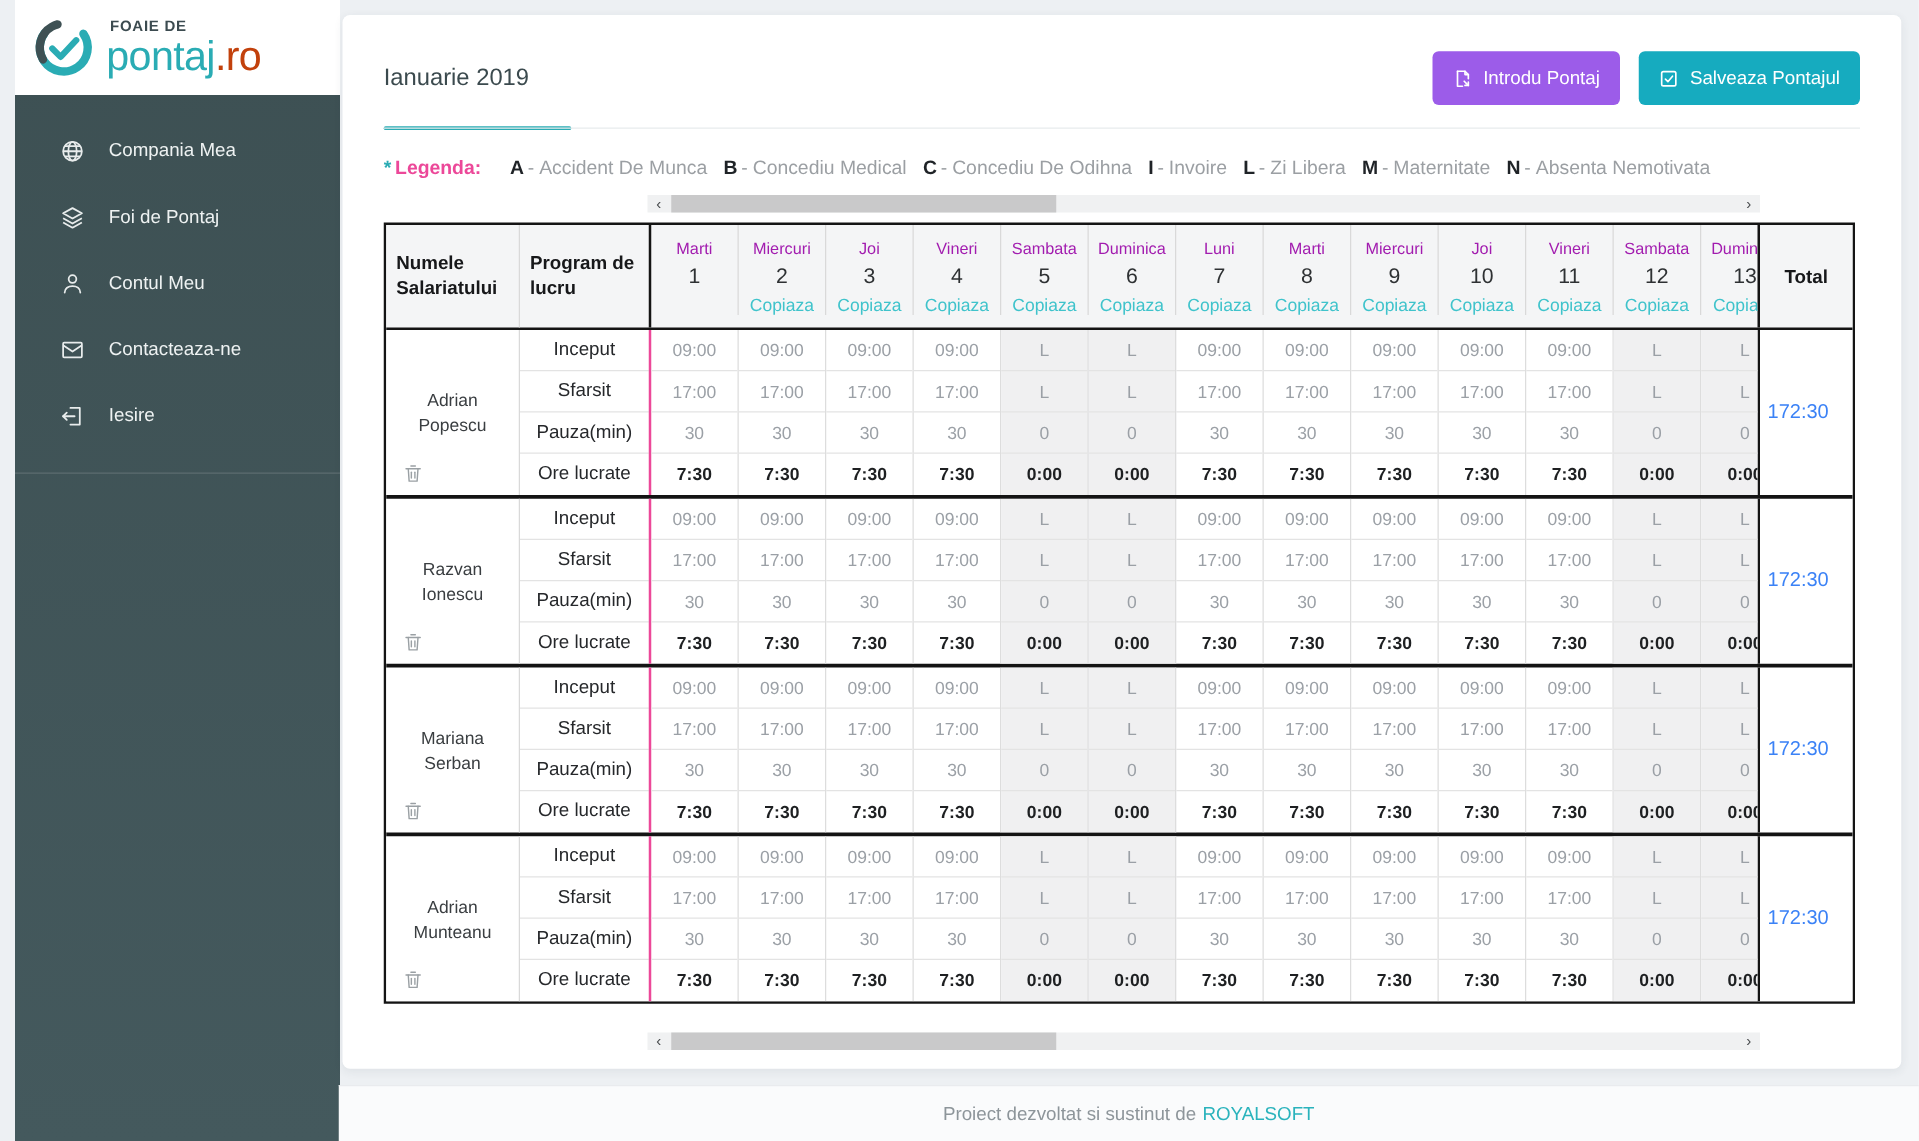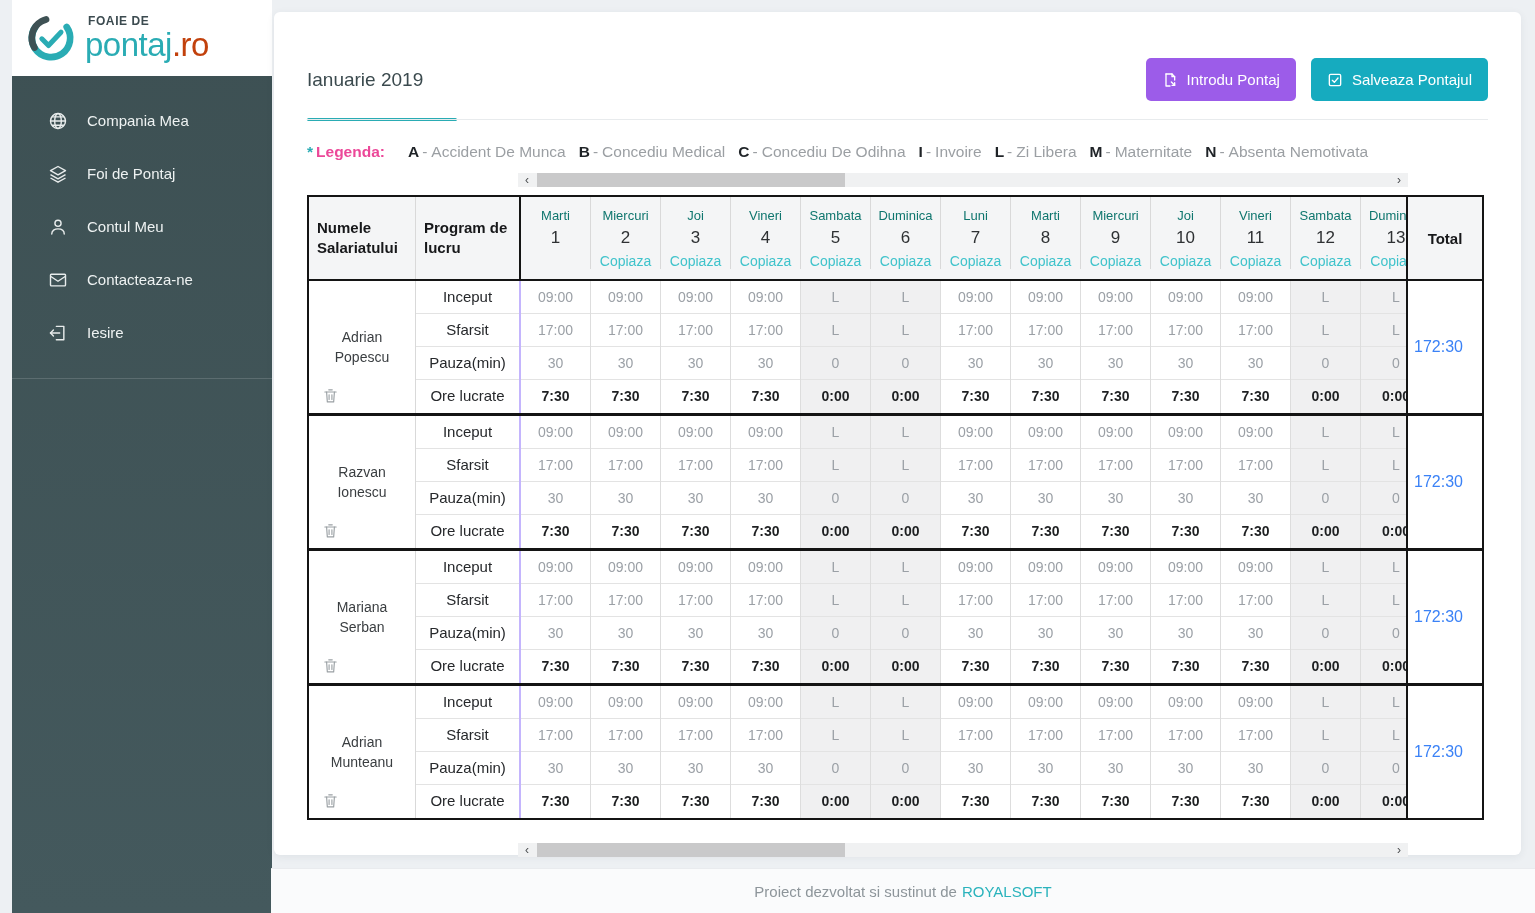--- a/index.html
+++ b/index.html
@@ -21,21 +21,21 @@
   .logo-tld { color:#c2410c; }
   .menu { position:absolute; top:94px; left:0; right:0; }
   .menu-item { display:flex; align-items:center; height:53px; padding-left:36px;
     color:#eef2f2; font-size:15px; cursor:pointer; }
   .menu-item svg { width:20px; height:20px; margin-right:19px; flex:0 0 auto; }
   .menu-sep { position:absolute; top:378px; left:0; width:260px; height:1px; background:rgba(255,255,255,.15); }
 
   
   .card { position:absolute; left:274px; top:12px; width:1247px; height:843px; background:#fff;
     border-radius:6px; box-shadow:0 2px 8px rgba(40,60,70,.07); padding:0 33px; }
-  .card-head { display:flex; justify-content:space-between; align-items:center; padding-top:10px;margin-top:36px; }
+  .card-head { display:flex; justify-content:space-between; align-items:center; padding-top:29px; }
   .month-title { font-size:19px; color:#3b4a4e; }
   .head-buttons { display:flex; gap:15px; }
   .btn { height:43px; border:none; border-radius:5px; color:#fff; font-size:15px;
     display:flex; align-items:center; gap:9px; padding:0 16px; cursor:pointer; font-family:inherit; }
   .btn svg { width:16px; height:16px; }
   .btn-introdu { background:#9c5ce9; }
   .btn-salveaza { background:#16abbf; }
   .tabline { position:relative; margin-top:16px; height:3px; }
   .tabline::after { content:""; position:absolute; left:0; right:0; bottom:0; height:1px; background:#e8ebed; }
   .tab-active { position:absolute; left:0; bottom:-1px; width:150px; height:3px; background:#2aacb4; border-radius:2px; }
@@ -62,36 +62,36 @@
   .sheet { margin-top:8px; width:1177px; border:2px solid #141414; }
   .sheet-head { display:flex; height:84px; background:#f4f5f6; border-bottom:2px solid #141414; }
   .h-name { width:107px; border-right:1px solid #d9d9d9; font-weight:bold; font-size:15px; color:#17181a;
     display:flex; align-items:center; padding-left:8px; line-height:1.35; }
   .h-program { width:103px; font-weight:bold; font-size:15px; color:#17181a;
     display:flex; align-items:center; padding-left:8px; line-height:1.35; }
   .h-days { width:889px; overflow:hidden; border-left:2px solid #141414; border-right:2px solid #141414; }
   .h-days-inner { display:flex; width:910px; }
   .h-day { width:70px; flex:0 0 70px; border-right:1px solid #d9d9d9; text-align:center; padding-top:11px; }
   .h-day:last-child { border-right:none; }
-  .h-day .dname { font-size:13px; color:#0f766e; margin-bottom:5px; }
+  .h-day .dname { font-size:13px; color:#a21caf; margin-bottom:5px; }
   .h-day .dnum { font-size:17px; color:#2e3133; margin-bottom:5px; }
   .h-day .dcopy { font-size:14px; color:#3fc3cb; cursor:pointer; }
   .h-total { width:74px; display:flex; align-items:center; justify-content:center;
     font-weight:bold; font-size:15px; color:#17181a; }
 
   .emp { display:flex; background:#fff; }
   .emp + .emp { border-top:3px solid #141414; }
   .e-name { width:107px; border-right:1px solid #d9d9d9; position:relative; display:flex; align-items:center;
     justify-content:flex-start; text-align:center; font-size:14px; color:#3a3e41; padding:0 6px; line-height:1.45; }
   .e-trash { position:absolute; left:13px; bottom:8px; width:17px; height:18px; cursor:pointer; }
   .e-program { width:103px; }
   .p-cell { height:33px; line-height:32px; text-align:center; font-size:15px; color:#26282b;
     border-bottom:1px solid #e3e3e3; }
   .e-program .p-cell:last-child { border-bottom:none; }
-  .e-days { width:889px; overflow:hidden; border-left:2px solid #c4b5fd; border-right:2px solid #141414; }
+  .e-days { width:889px; overflow:hidden; border-left:2px solid #ec4899; border-right:2px solid #141414; }
   .e-days-inner { display:flex; width:910px; }
   .d-col { width:70px; flex:0 0 70px; border-right:1px solid #dddddd; }
   .d-col:last-child { border-right:none; }
   .d-col.weekend { background:#f0f0f1; }
   .d-cell { height:33px; line-height:32px; text-align:center; font-size:14px; color:#9ba0a6;
     border-bottom:1px solid #e3e3e3; cursor:text; }
   .d-col .d-cell:last-child { border-bottom:none; }
   .d-cell.ore { color:#1e2022; font-weight:bold; cursor:default; }
   .e-total { width:61px; display:flex; align-items:center; justify-content:center; font-size:16px; color:#3b82f6; }
 

